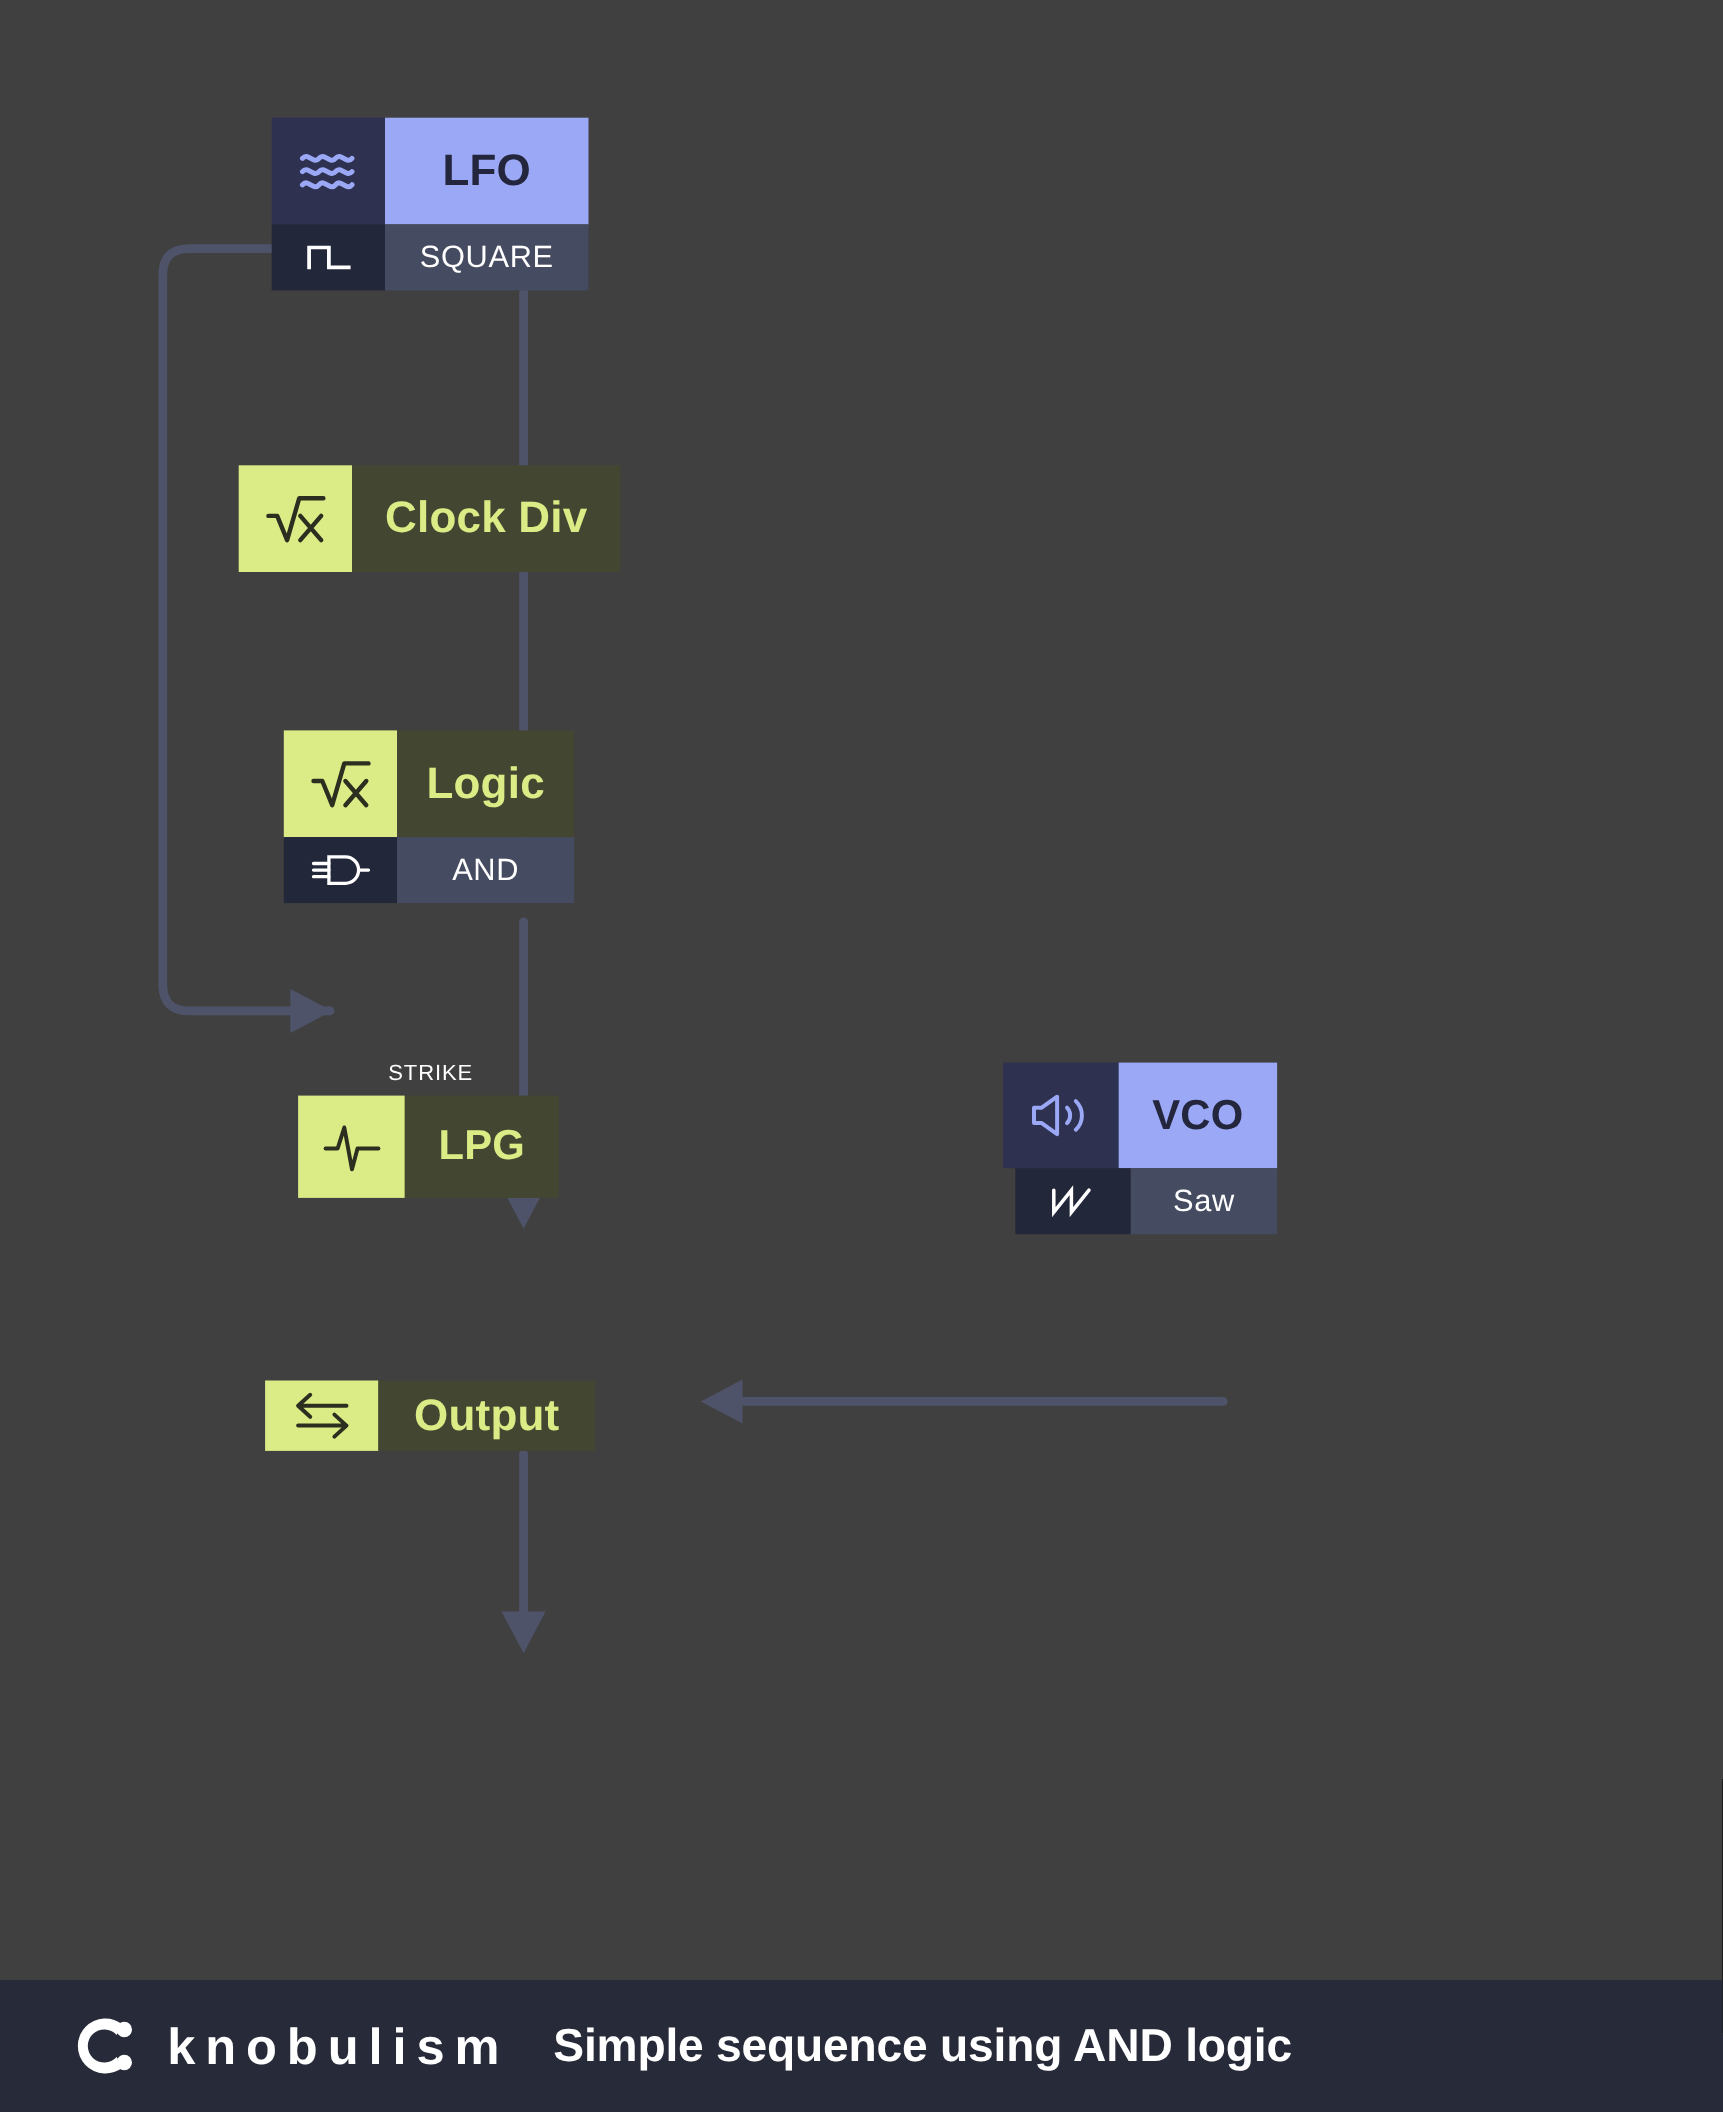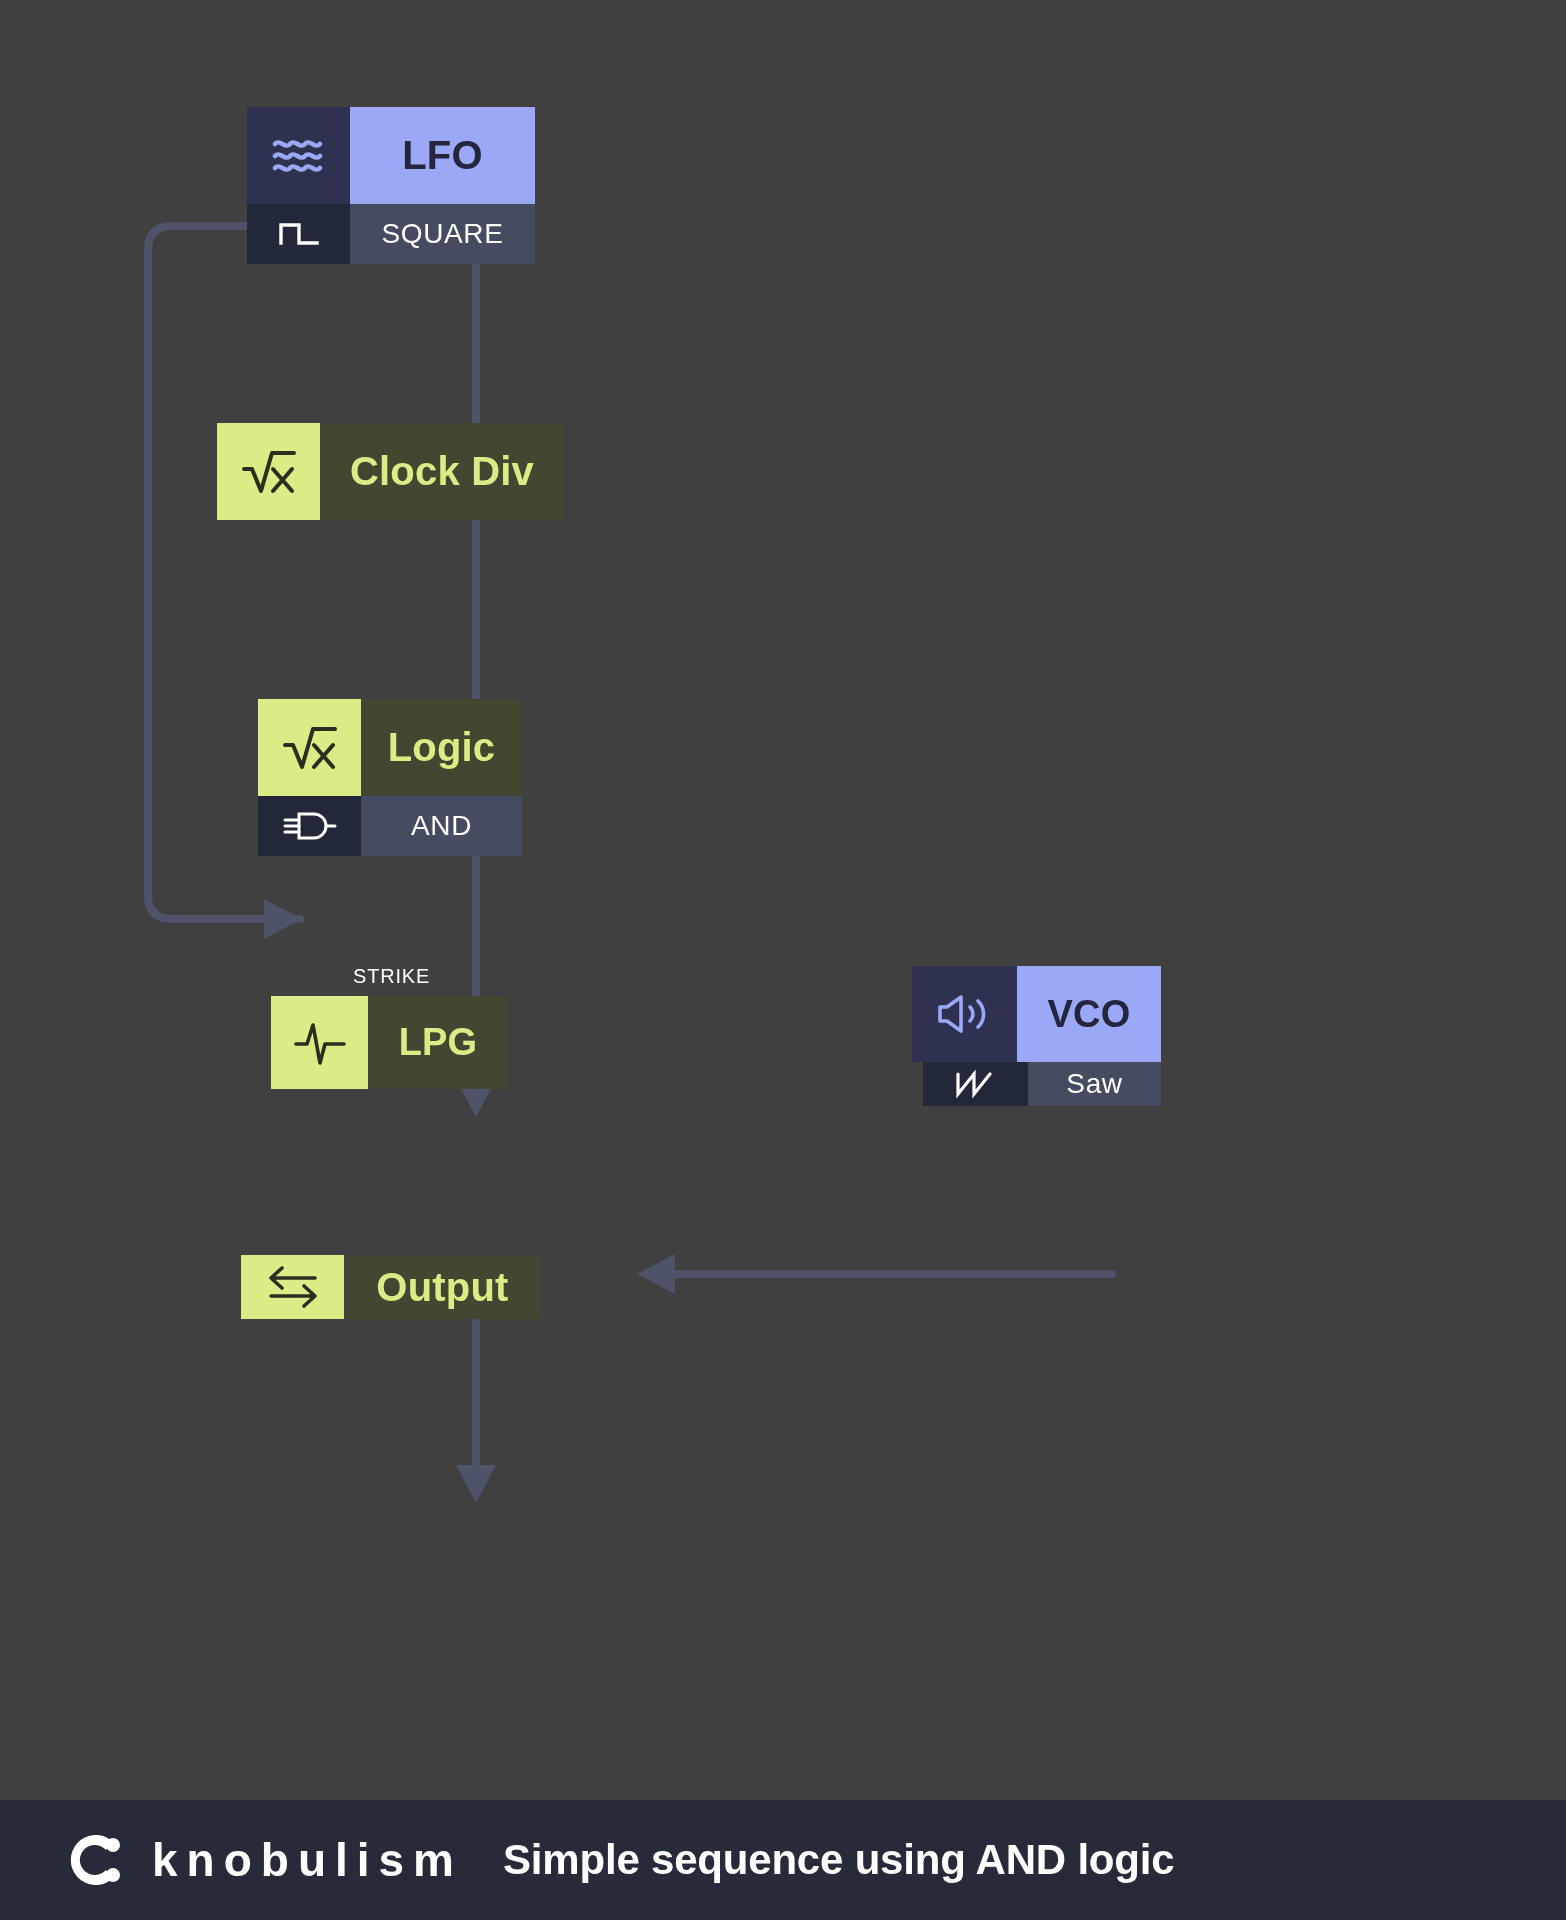--- a/index.html
+++ b/index.html
@@ -192,21 +192,21 @@
           <g fill="none" stroke="#2c2f1f" stroke-width="4" stroke-linecap="round" stroke-linejoin="round">
             <path d="M4 22 L12 22 L21 44 L32 6 L54 6"></path>
             <path d="M33 22 L52 44 M52 22 L33 44"></path>
           </g>
         </svg>
       </div>
       <div class="mod-title" style="font-size:40px;">Clock Div</div>
     </div>
   </div>
 
-  <div class="module v-green" id="mod-logic" style="left:258px; top:699px; width:264px;">
+  <div class="module v-green" id="mod-logic" style="left:258px; top:664px; width:264px;">
     <div class="mod-main" style="height:97px;">
       <div class="mod-icon" style="width:103px;">
         <svg width="58" height="50" viewBox="0 0 58 50" xmlns="http://www.w3.org/2000/svg">
           <g fill="none" stroke="#2c2f1f" stroke-width="4" stroke-linecap="round" stroke-linejoin="round">
             <path d="M4 22 L12 22 L21 44 L32 6 L54 6"></path>
             <path d="M33 22 L52 44 M52 22 L33 44"></path>
           </g>
         </svg>
       </div>
       <div class="mod-title" style="font-size:40px;">Logic</div>
@@ -244,21 +244,21 @@
         <svg width="56" height="46" viewBox="0 0 56 46" xmlns="http://www.w3.org/2000/svg">
           <g fill="none" stroke="#9aa8f5" stroke-width="3.6" stroke-linecap="round" stroke-linejoin="round">
             <path d="M24 6 L10 16 L3 16 L3 30 L10 30 L24 40 Z"></path>
             <path d="M33 16 A10 10 0 0 1 33 30"></path>
             <path d="M41 10 A18 18 0 0 1 41 36"></path>
           </g>
         </svg>
       </div>
       <div class="mod-title" style="font-size:38px;">VCO</div>
     </div>
-    <div class="mod-sub" style="height:44px;padding-left:11px;">
+    <div class="mod-sub" style="height:60px;padding-left:11px;">
       <div class="sub-icon" style="width:105px;">
         <svg width="44" height="32" viewBox="0 0 44 32" xmlns="http://www.w3.org/2000/svg">
           <path d="M4 6 L4 26 L20 6 L20 26 L36 6" fill="none" stroke="#ffffff" stroke-width="3.2" stroke-linecap="round" stroke-linejoin="miter"></path>
         </svg>
       </div>
       <div class="sub-label" style="font-size:28px;">Saw</div>
     </div>
   </div>
 
   <div class="module v-green" id="mod-output" style="left:241px; top:1255px; width:300px;">

